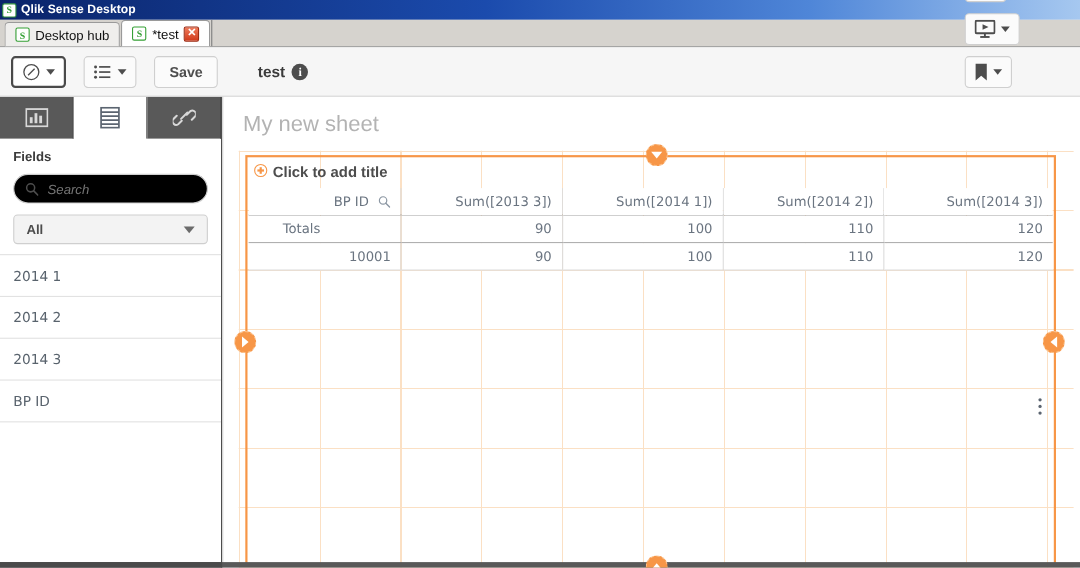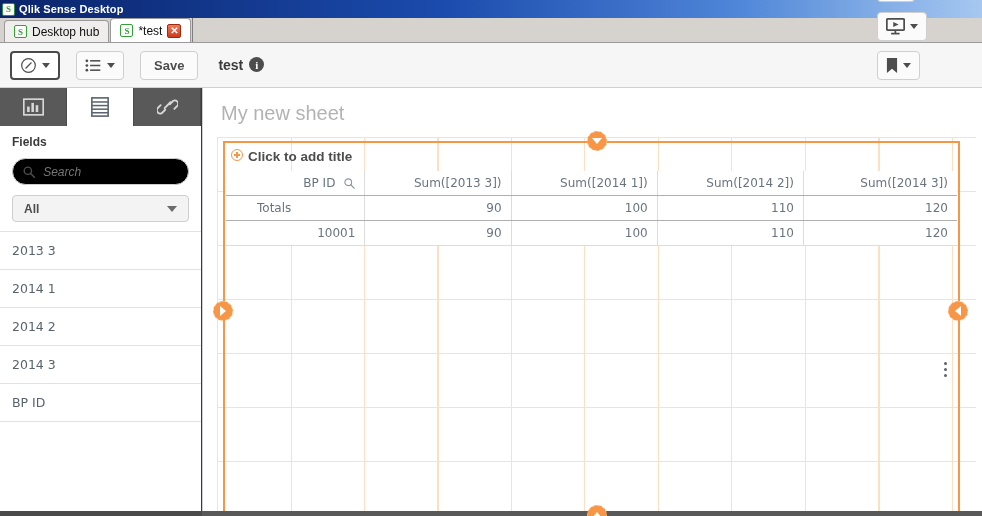--- a/index.html
+++ b/index.html
@@ -116,22 +116,22 @@
     border-left: 4px solid transparent;
     border-right: 4px solid transparent;
     border-top: 5px solid #4d4d4d;
   }
   .tb-save {
     font-size: 13px; font-weight: bold; color: #4d4d4d;
     padding: 0 13px;
   }
   .app-name {
     font-size: 14px; font-weight: bold; color: #3b3b3b;
-    display: flex; align-items: flex-start; gap: 6px;
-    margin-left: 4px;
+    display: flex; align-items: flex-end; gap: 6px;
+    margin-left: 20px;
   }
   .info-icon {
     width: 15px; height: 15px; border-radius: 50%;
     background: #4d4d4d; color: #fff;
     font-size: 11px; font-weight: bold;
     display: flex; align-items: center; justify-content: center;
     font-family: "Liberation Serif", serif;
   }
   .btn-done {
     background: #f79647;
@@ -485,23 +485,20 @@
         <input type="text" placeholder="Search" style="">
       </div>
 
       <div class="select-all">
         <span>All</span>
         <span class="caret"></span>
       </div>
     </div>
 
     <div class="field-list">
-      <div class="field-item">
-          <span>2013 3</span>
-        </div>
       <div class="field-item">
           <span>2014 1</span>
         </div>
       <div class="field-item">
           <span>2014 2</span>
         </div>
       <div class="field-item">
           <span>2014 3</span>
         </div>
       <div class="field-item">

